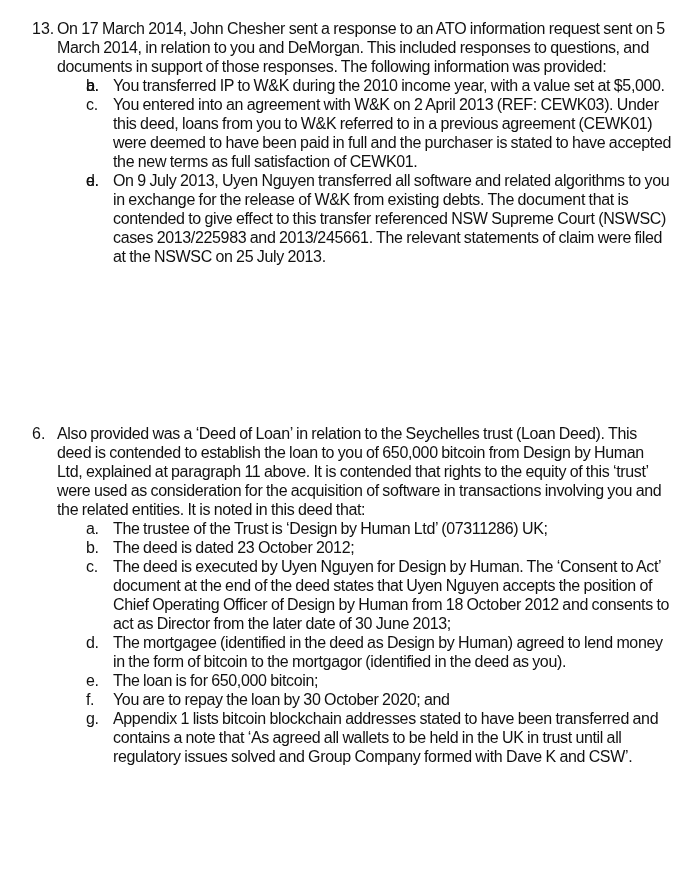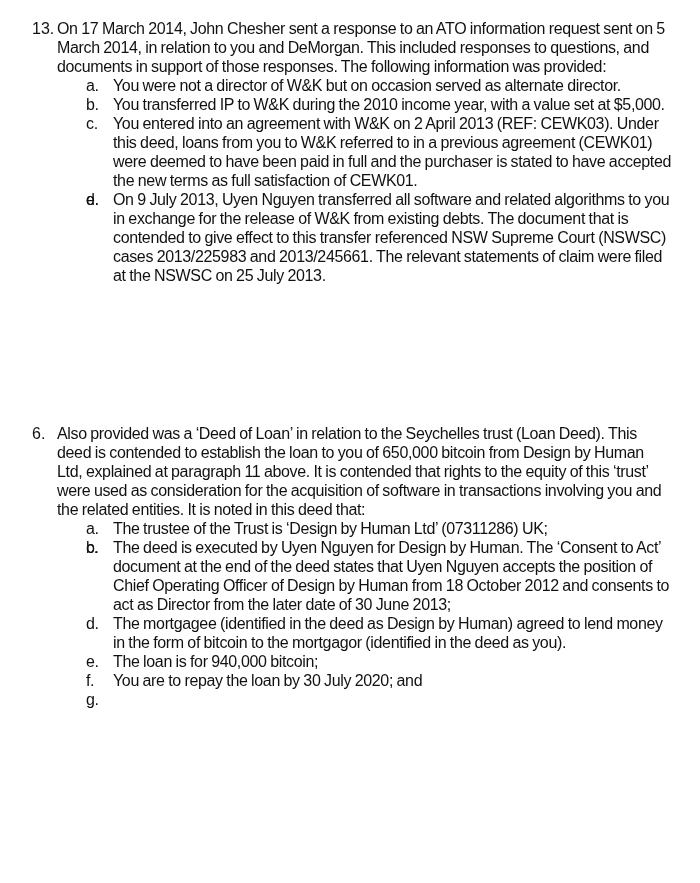--- a/index.html
+++ b/index.html
@@ -65,21 +65,20 @@
 
 <div class="page">
 
   <div class="para" id="p13">
     <span class="para-num">13.</span>
     <div class="para-body">
       <div>On 17 March 2014, John Chesher sent a response to an ATO information request sent on 5 March 2014, in relation to you and DeMorgan. This included responses to questions, and documents in support of those responses. The following information was provided:</div>
       <ul class="sub-list">
         <li class="sub-item">
           <span class="sub-letter">a.</span>
-          <span>You were not a director of W&amp;K but on occasion served as alternate director.</span>
         </li>
         <li class="sub-item">
           <span class="sub-letter">b.</span>
           <span>You transferred IP to W&amp;K during the 2010 income year, with a value set at $5,000.</span>
         </li>
         <li class="sub-item">
           <span class="sub-letter">c.</span>
           <span>You entered into an agreement with W&amp;K on 2 April 2013 (REF: CEWK03). Under this deed, loans from you to W&amp;K referred to in a previous agreement (CEWK01) were deemed to have been paid in full and the purchaser is stated to have accepted the new terms as full satisfaction of CEWK01.</span>
         </li>
         <li class="sub-item">
@@ -97,37 +96,39 @@
     <span class="para-num">6.</span>
     <div class="para-body">
       <div>Also provided was a ‘Deed of Loan’ in relation to the Seychelles trust (Loan Deed). This deed is contended to establish the loan to you of 650,000 bitcoin from Design by Human Ltd, explained at paragraph 11 above. It is contended that rights to the equity of this ‘trust’ were used as consideration for the acquisition of software in transactions involving you and the related entities. It is noted in this deed that:</div>
       <ul class="sub-list">
         <li class="sub-item">
           <span class="sub-letter">a.</span>
           <span>The trustee of the Trust is ‘Design by Human Ltd’ (07311286) UK;</span>
         </li>
         <li class="sub-item">
           <span class="sub-letter">b.</span>
+          <span>The deed is dated 23 October 2012;</span>
         </li>
         <li class="sub-item">
           <span class="sub-letter">c.</span>
           <span>The deed is executed by Uyen Nguyen for Design by Human. The ‘Consent to Act’ document at the end of the deed states that Uyen Nguyen accepts the position of Chief Operating Officer of Design by Human from 18 October 2012 and consents to act as Director from the later date of 30 June 2013;</span>
         </li>
         <li class="sub-item">
           <span class="sub-letter">d.</span>
           <span>The mortgagee (identified in the deed as Design by Human) agreed to lend money in the form of bitcoin to the mortgagor (identified in the deed as you).</span>
         </li>
         <li class="sub-item">
           <span class="sub-letter">e.</span>
-          <span>The loan is for 940,000 bitcoin;</span>
+          <span>The loan is for 650,000 bitcoin;</span>
         </li>
         <li class="sub-item">
           <span class="sub-letter">f.</span>
-          <span>You are to repay the loan by 30 July 2020; and</span>
+          <span>You are to repay the loan by 30 October 2020; and</span>
         </li>
         <li class="sub-item">
           <span class="sub-letter">g.</span>
+          <span>Appendix 1 lists bitcoin blockchain addresses stated to have been transferred and contains a note that ‘As agreed all wallets to be held in the UK in trust until all regulatory issues solved and Group Company formed with Dave K and CSW’.</span>
         </li>
       </ul>
     </div>
   </div>
 
 </div>
 
 </body></html>

